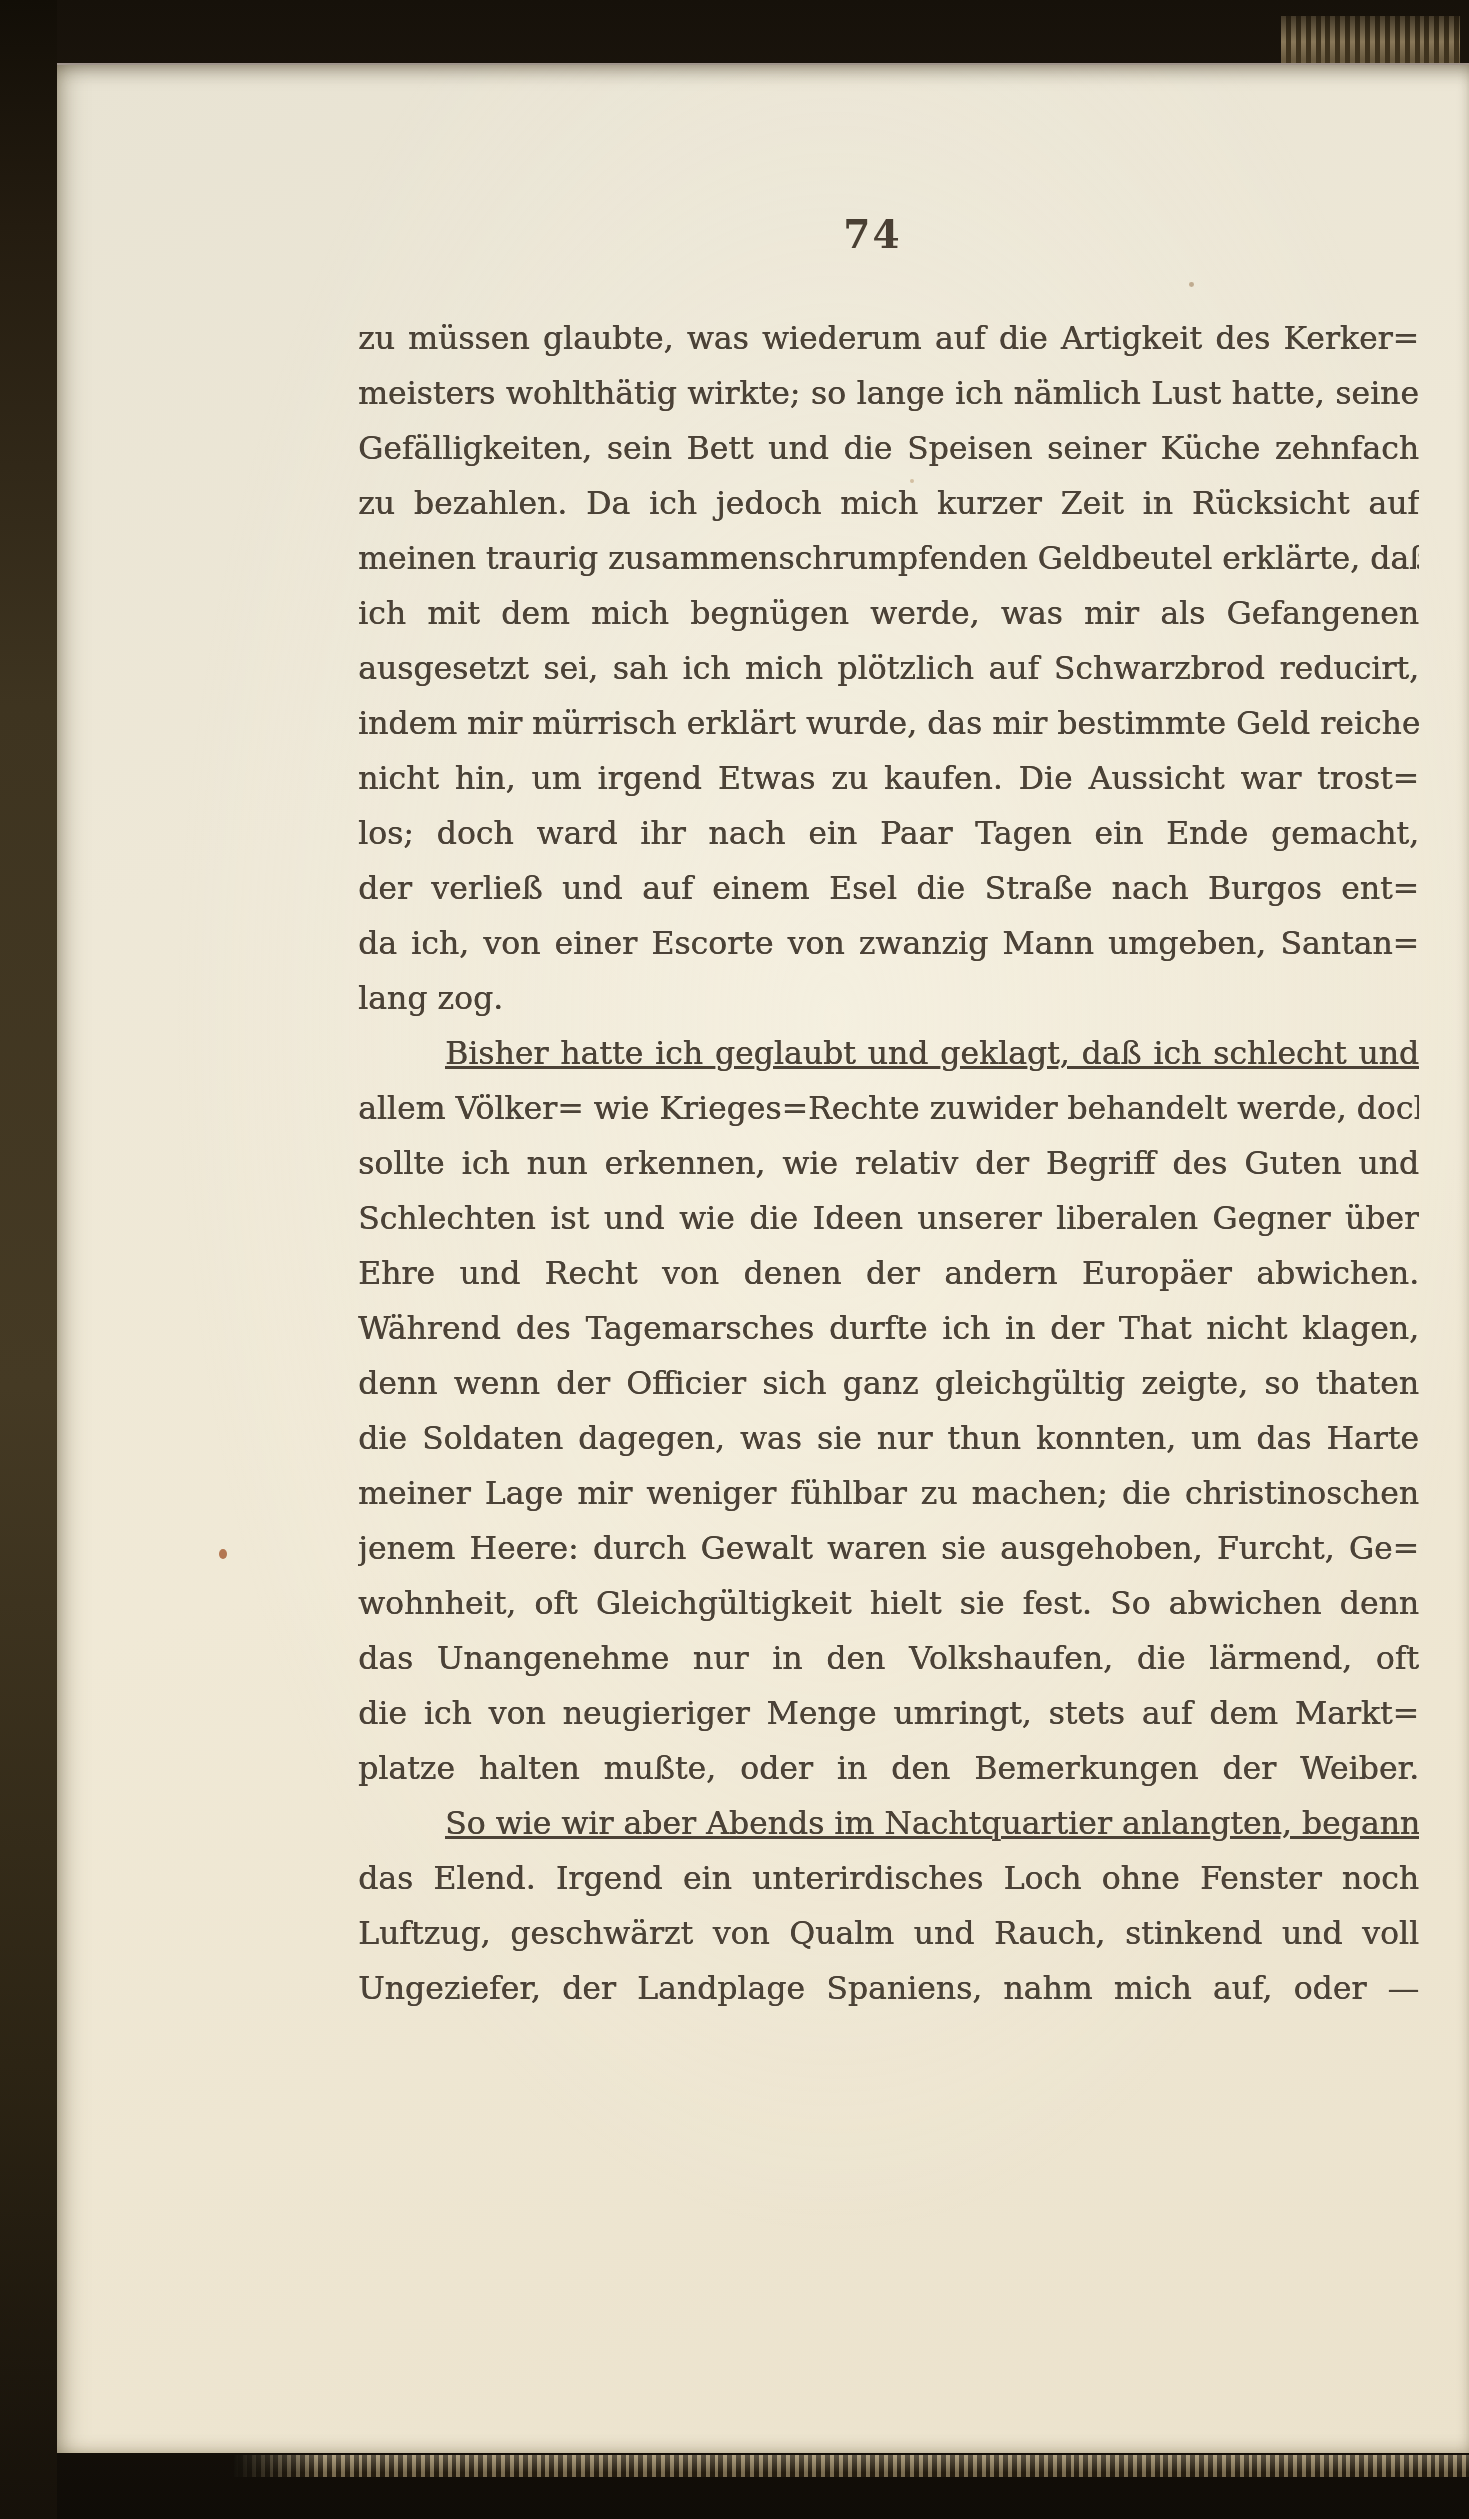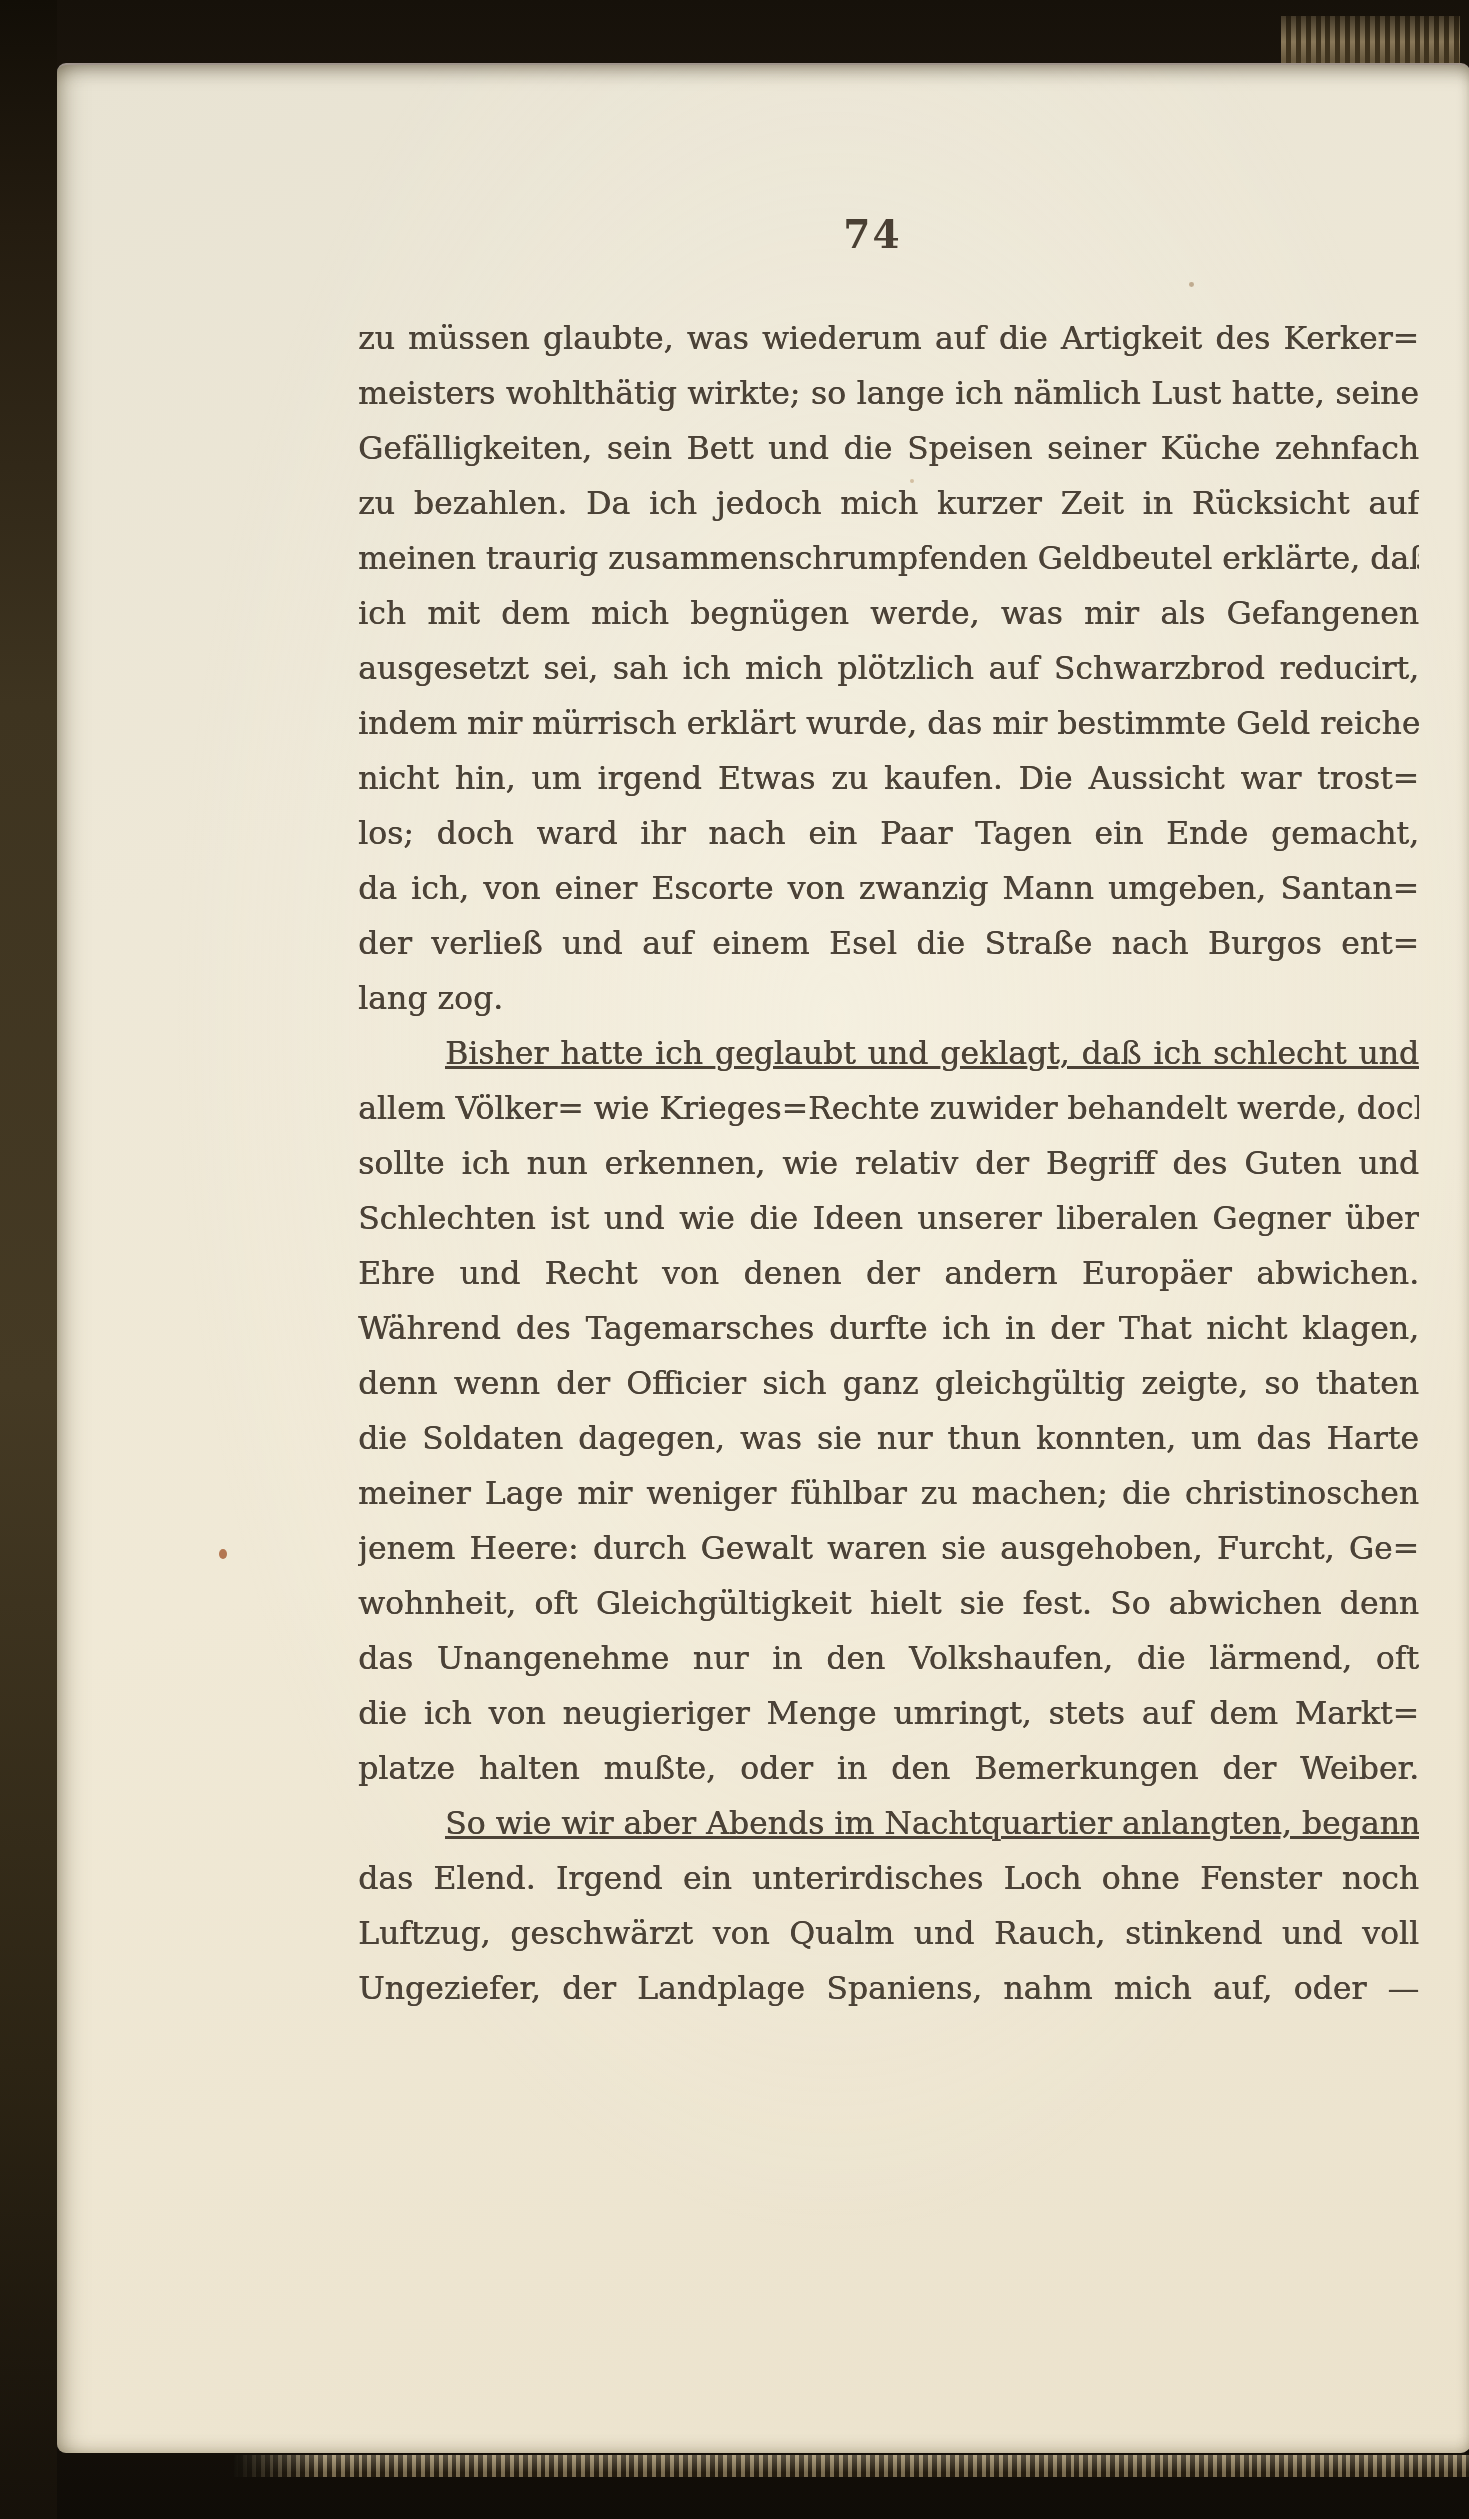--- a/index.html
+++ b/index.html
@@ -20,21 +20,20 @@
     position:absolute;left:57px;top:63px;width:1413px;height:2388px;
     background:
       radial-gradient(ellipse at 55% 40%, rgba(255,252,240,.35) 0%, rgba(255,252,240,0) 60%),
       linear-gradient(160deg,#e8e3d3 0%,#eee8d7 30%,#f0e9d6 55%,#ebe2cc 100%);
     border-top:2px solid rgba(45,30,40,.40);
     box-shadow:
       inset 15.8px 0 25.6px -11.8px rgba(95,85,58,.50),
       inset 0 11.8px 19.7px -9.9px rgba(60,50,30,.55),
       inset -5.9px 0 13.8px -7.9px rgba(120,105,70,.25),
       inset 0 -9.9px 15.8px -9.9px rgba(110,95,60,.35);
-    border-radius: 9px;
   }
   
   .edge-top{
     position:absolute;left:1281px;top:15.8px;width:179px;height:47px;
     background:
       linear-gradient(180deg, rgba(18,13,7,.60) 0%, rgba(18,13,7,.05) 55%, rgba(60,48,28,.45) 92%),
       repeating-linear-gradient(90deg,#8e7d5d 0 4.9px,#41351f 4.9px 9.9px);
   }
   
   .edge-bottom{
@@ -85,22 +84,22 @@
         <div class="line">zu müssen glaubte, was wiederum auf die Artigkeit des Kerker=</div>
         <div class="line">meisters wohlthätig wirkte; so lange ich nämlich Lust hatte, seine</div>
         <div class="line">Gefälligkeiten, sein Bett und die Speisen seiner Küche zehnfach</div>
         <div class="line">zu bezahlen.  Da ich jedoch mich kurzer Zeit in Rücksicht auf</div>
         <div class="line">meinen traurig zusammenschrumpfenden Geldbeutel erklärte, daß</div>
         <div class="line">ich mit dem mich begnügen werde, was mir als Gefangenen</div>
         <div class="line">ausgesetzt sei, sah ich mich plötzlich auf Schwarzbrod reducirt,</div>
         <div class="line">indem mir mürrisch erklärt wurde, das mir bestimmte Geld reiche</div>
         <div class="line">nicht hin, um irgend Etwas zu kaufen.  Die Aussicht war trost=</div>
         <div class="line">los; doch ward ihr nach ein Paar Tagen ein Ende gemacht,</div>
+        <div class="line">der verließ und auf einem Esel die Straße nach Burgos ent=</div>
         <div class="line">da ich, von einer Escorte von zwanzig Mann umgeben, Santan=</div>
-        <div class="line">der verließ und auf einem Esel die Straße nach Burgos ent=</div>
         <div class="line short">lang zog.</div>
       </div>
 
       <div>
         <div class="line indent">Bisher hatte ich geglaubt und geklagt, daß ich schlecht und</div>
         <div class="line">allem Völker= wie Krieges=Rechte zuwider behandelt werde, doch</div>
         <div class="line">sollte ich nun erkennen, wie relativ der Begriff des Guten und</div>
         <div class="line">Schlechten ist und wie die Ideen unserer liberalen Gegner über</div>
         <div class="line">Ehre und Recht von denen der andern Europäer abwichen.</div>
         <div class="line">Während des Tagemarsches durfte ich in der That nicht klagen,</div>

